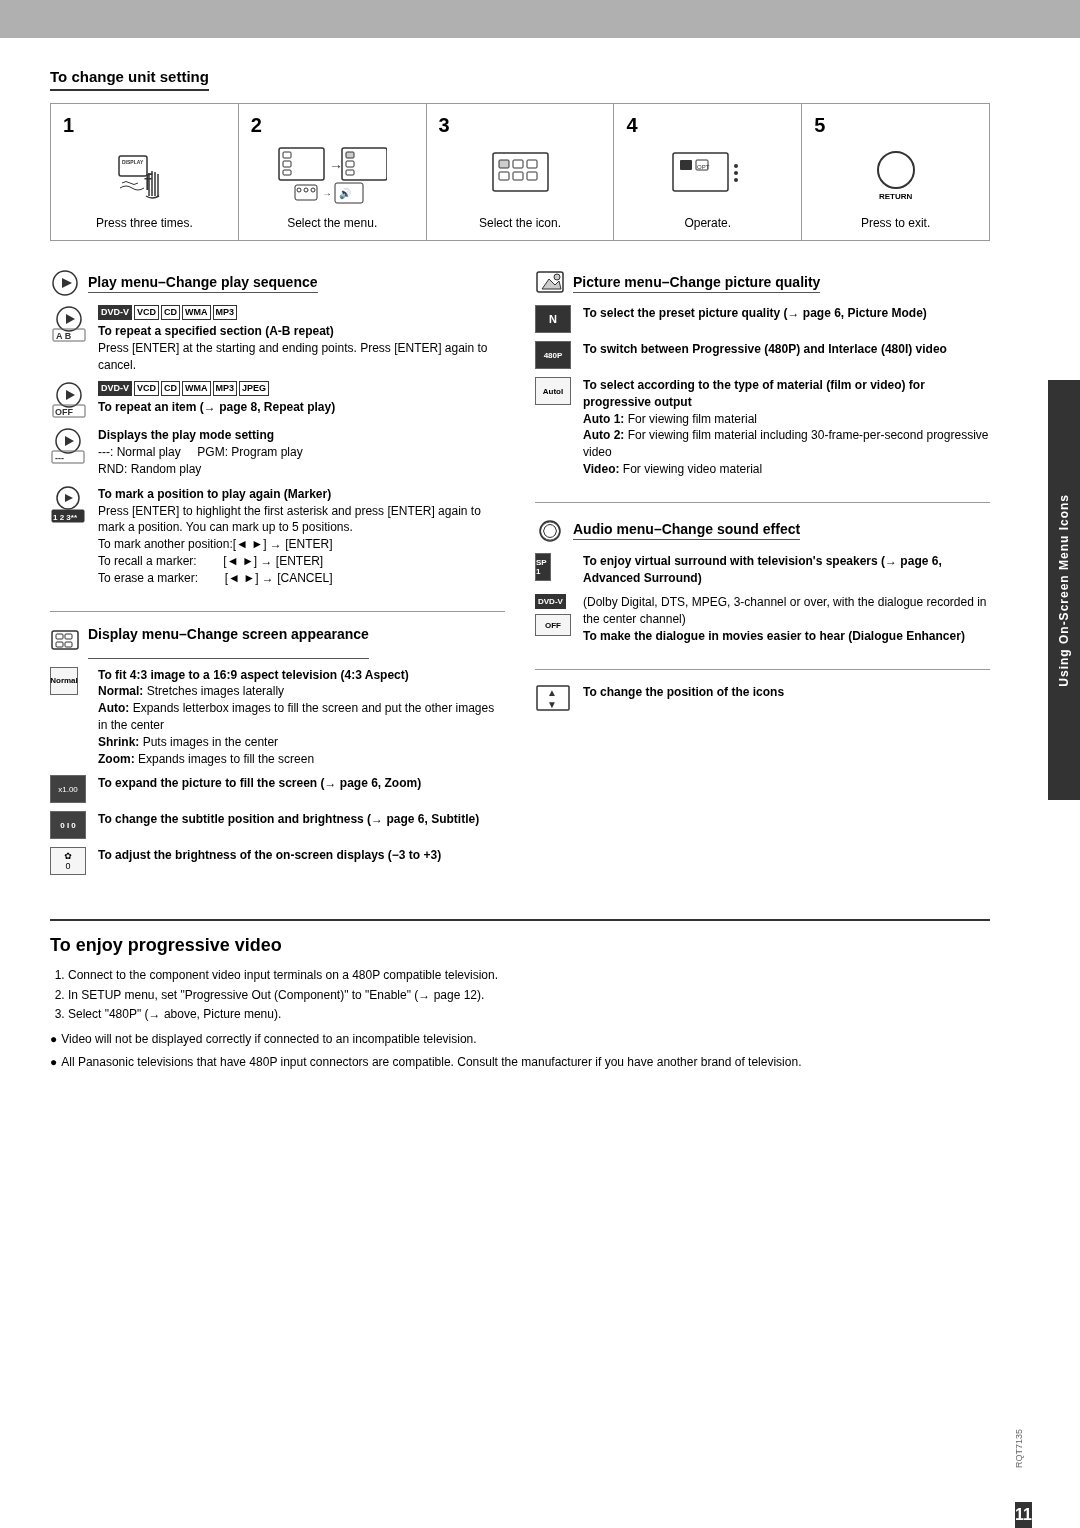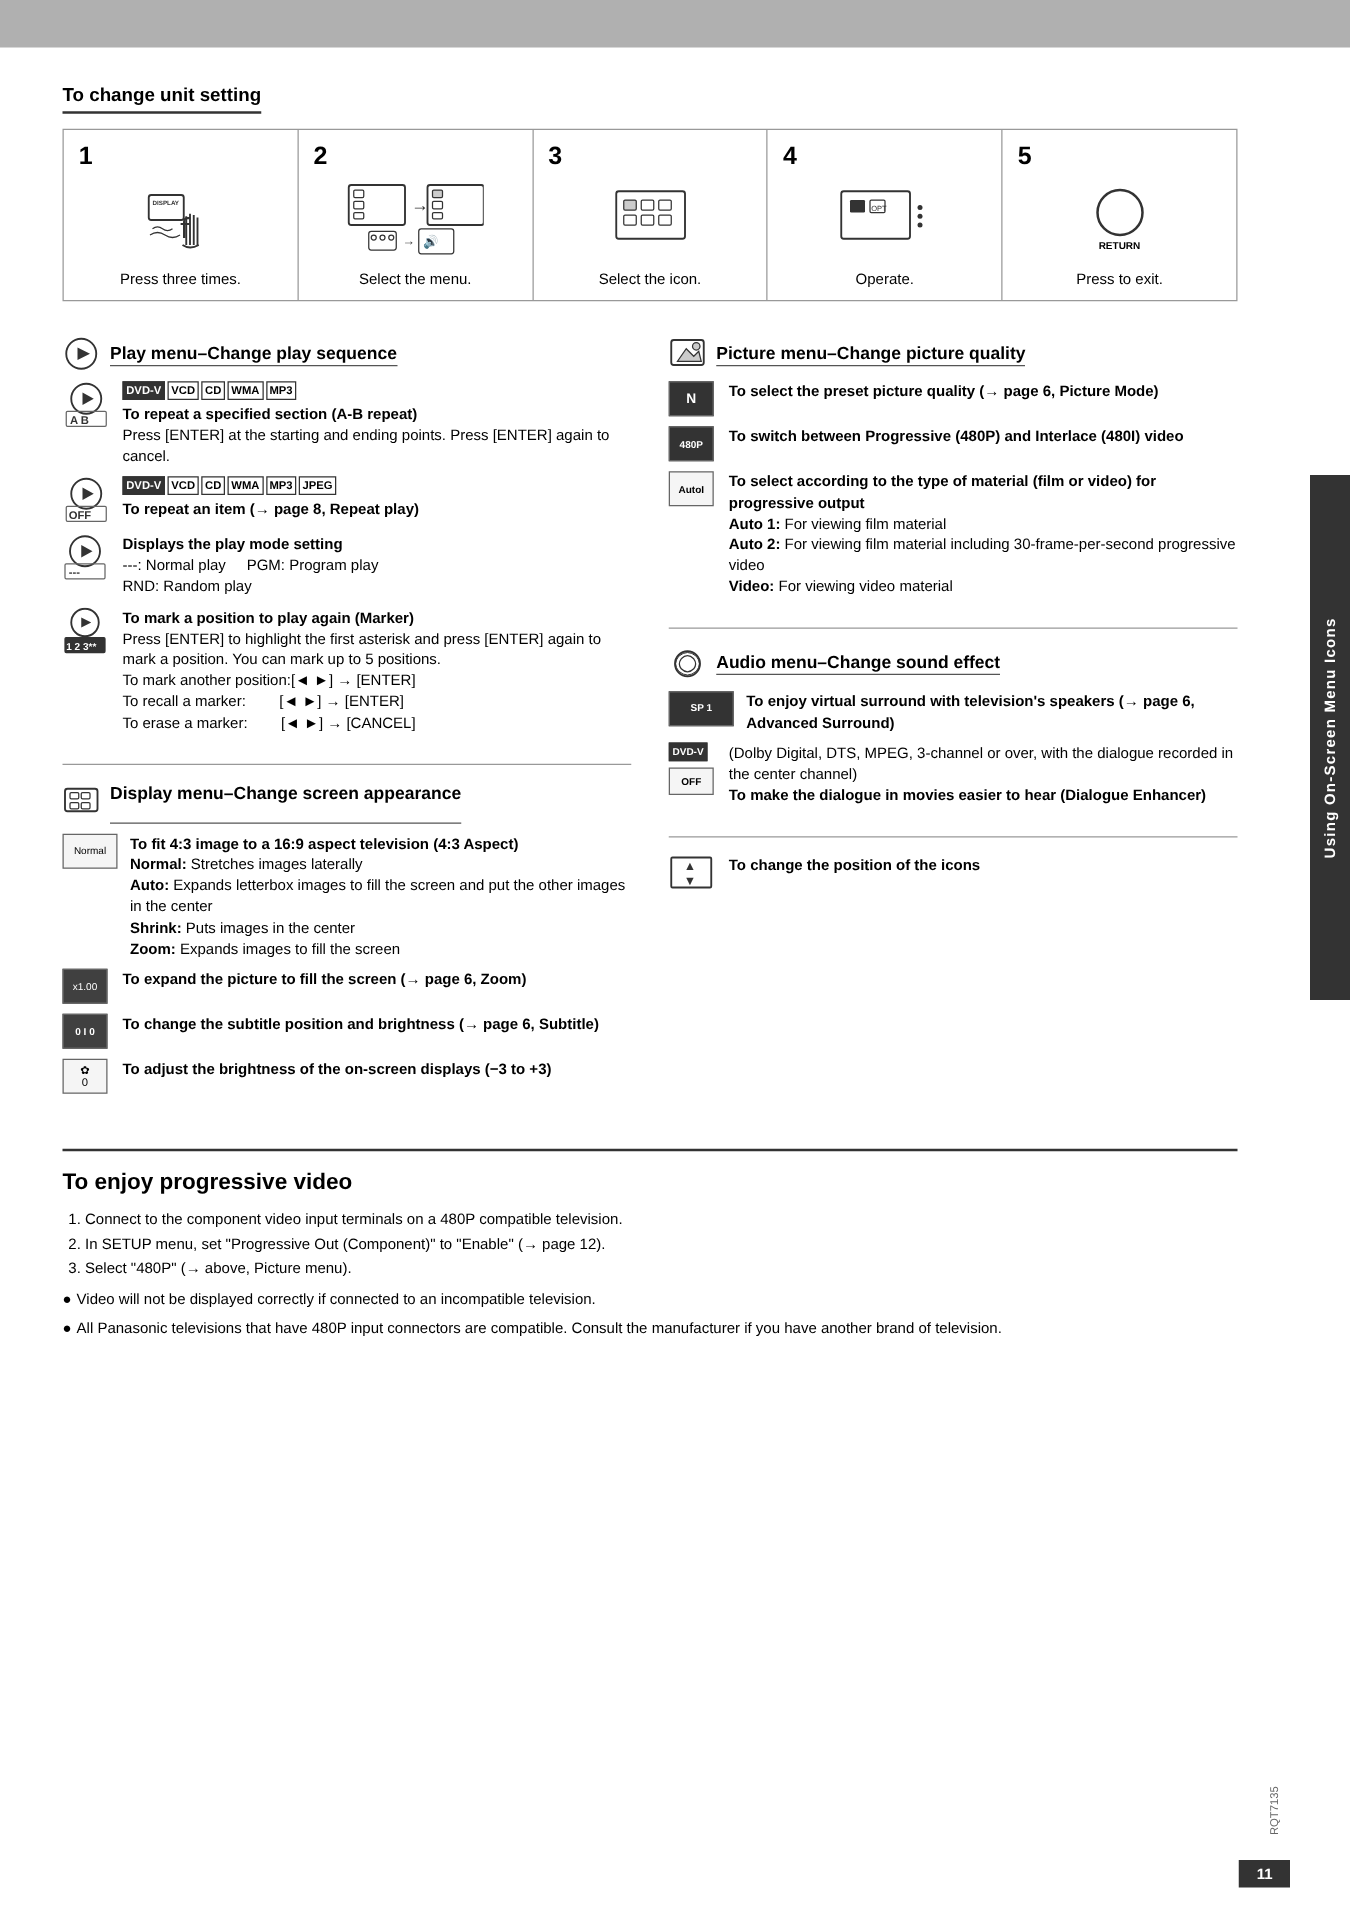--- a/index.html
+++ b/index.html
@@ -396,21 +396,21 @@
               <rect x="6" y="6" width="7" height="5" rx="1" fill="none" stroke="#333" stroke-width="1"></rect>
               <rect x="15" y="6" width="7" height="5" rx="1" fill="none" stroke="#333" stroke-width="1"></rect>
               <rect x="6" y="14" width="7" height="5" rx="1" fill="none" stroke="#333" stroke-width="1"></rect>
               <rect x="15" y="14" width="7" height="5" rx="1" fill="none" stroke="#333" stroke-width="1"></rect>
             </svg>
             <span style="font-size:14px;font-weight:bold;border-bottom:1px solid #555;padding-bottom:16px;">Display menu–Change screen appearance</span>
           </div>
 
           <div class="menu-item">
             <div style="min-width:38px;flex-shrink:0;">
-              <div style="width:44px;height:28px;border:1px solid #666;display:flex;align-items:center;justify-content:center;font-size:8px;font-weight:normal;background:#f5f5f5;">Normal</div>
+              <div style="width:28px;height:28px;border:1px solid #666;display:flex;align-items:center;justify-content:center;font-size:8px;font-weight:bold;background:#f5f5f5;">Normal</div>
             </div>
             <div class="menu-item-text">
               <b>To fit 4:3 image to a 16:9 aspect television (4:3 Aspect)</b><br>
               <b>Normal:</b> <span>Stretches images laterally</span><br>
               <b>Auto:</b> <span>Expands letterbox images to fill the screen and put the other images in the center</span><br>
               <b>Shrink:</b> <span>Puts images in the center</span><br>
               <b>Zoom:</b> <span>Expands images to fill the screen</span>
             </div>
           </div>
 
@@ -497,21 +497,21 @@
             <svg width="30" height="28">
               <circle cx="15" cy="14" r="10" fill="none" stroke="#333" stroke-width="1.5"></circle>
               <path d="M10 10 Q15 5 20 10 Q23 14 20 18 Q15 23 10 18 Q7 14 10 10" fill="none" stroke="#333" stroke-width="1"></path>
               <path d="M8 8 Q15 2 22 8 Q27 14 22 20 Q15 26 8 20 Q3 14 8 8" fill="none" stroke="#333" stroke-width="0.8"></path>
             </svg>
             <span style="font-size:14px;font-weight:bold;border-bottom:1px solid #555;padding-bottom:2px;">Audio menu–Change sound effect</span>
           </div>
 
           <div class="menu-item">
             <div style="min-width:38px;flex-shrink:0;">
-              <div style="width:52px;height:28px;border:1px solid #666;display:flex;align-items:center;justify-content:center;font-size:8px;font-weight:bold;background:#333;color:#fff;">SP 1</div>
+              <div style="width:16px;height:28px;border:1px solid #666;display:flex;align-items:center;justify-content:center;font-size:8px;font-weight:bold;background:#333;color:#fff;">SP 1</div>
             </div>
             <div class="menu-item-text">
               <b>To enjoy virtual surround with television's speakers (→ page 6, Advanced Surround)</b>
             </div>
           </div>
 
           <div class="menu-item">
             <div style="min-width:38px;flex-shrink:0;">
               <div style="display:flex;flex-direction:column;gap:2px;">
                 <div class="format-badges">
@@ -566,15 +566,15 @@
             </div>
           </div>
         </div>
       </div>
     </div>
 
   </div>
 
   <div style="position:absolute;bottom:60px;right:56px;font-size:9px;color:#666;writing-mode:vertical-rl;transform:rotate(180deg);">RQT7135</div>
 
-  <div style="position:absolute;bottom:18px;right:48px;background:#333;color:#fff;font-size:12px;font-weight:bold;padding:4px 14px;">11</div>
+  <div style="position:absolute;bottom:0;right:48px;background:#333;color:#fff;font-size:16px;font-weight:bold;padding:4px 0;">11</div>
 
 </div>
 
 </body></html>

